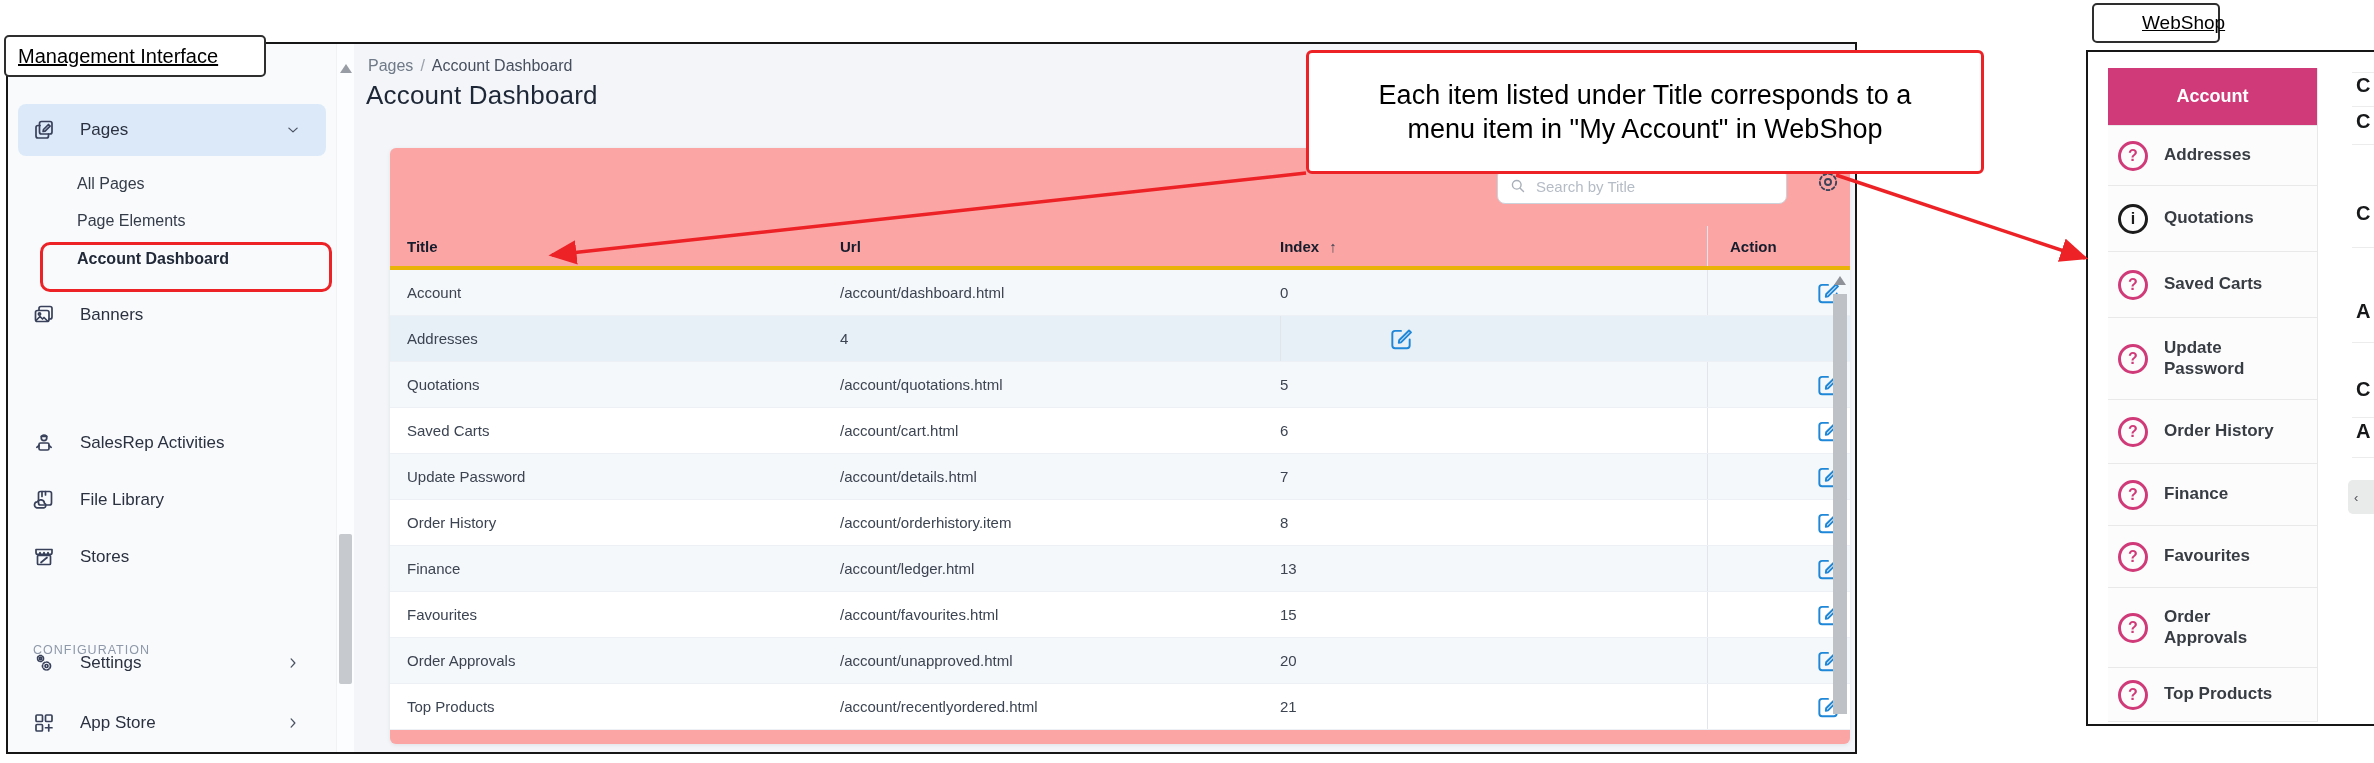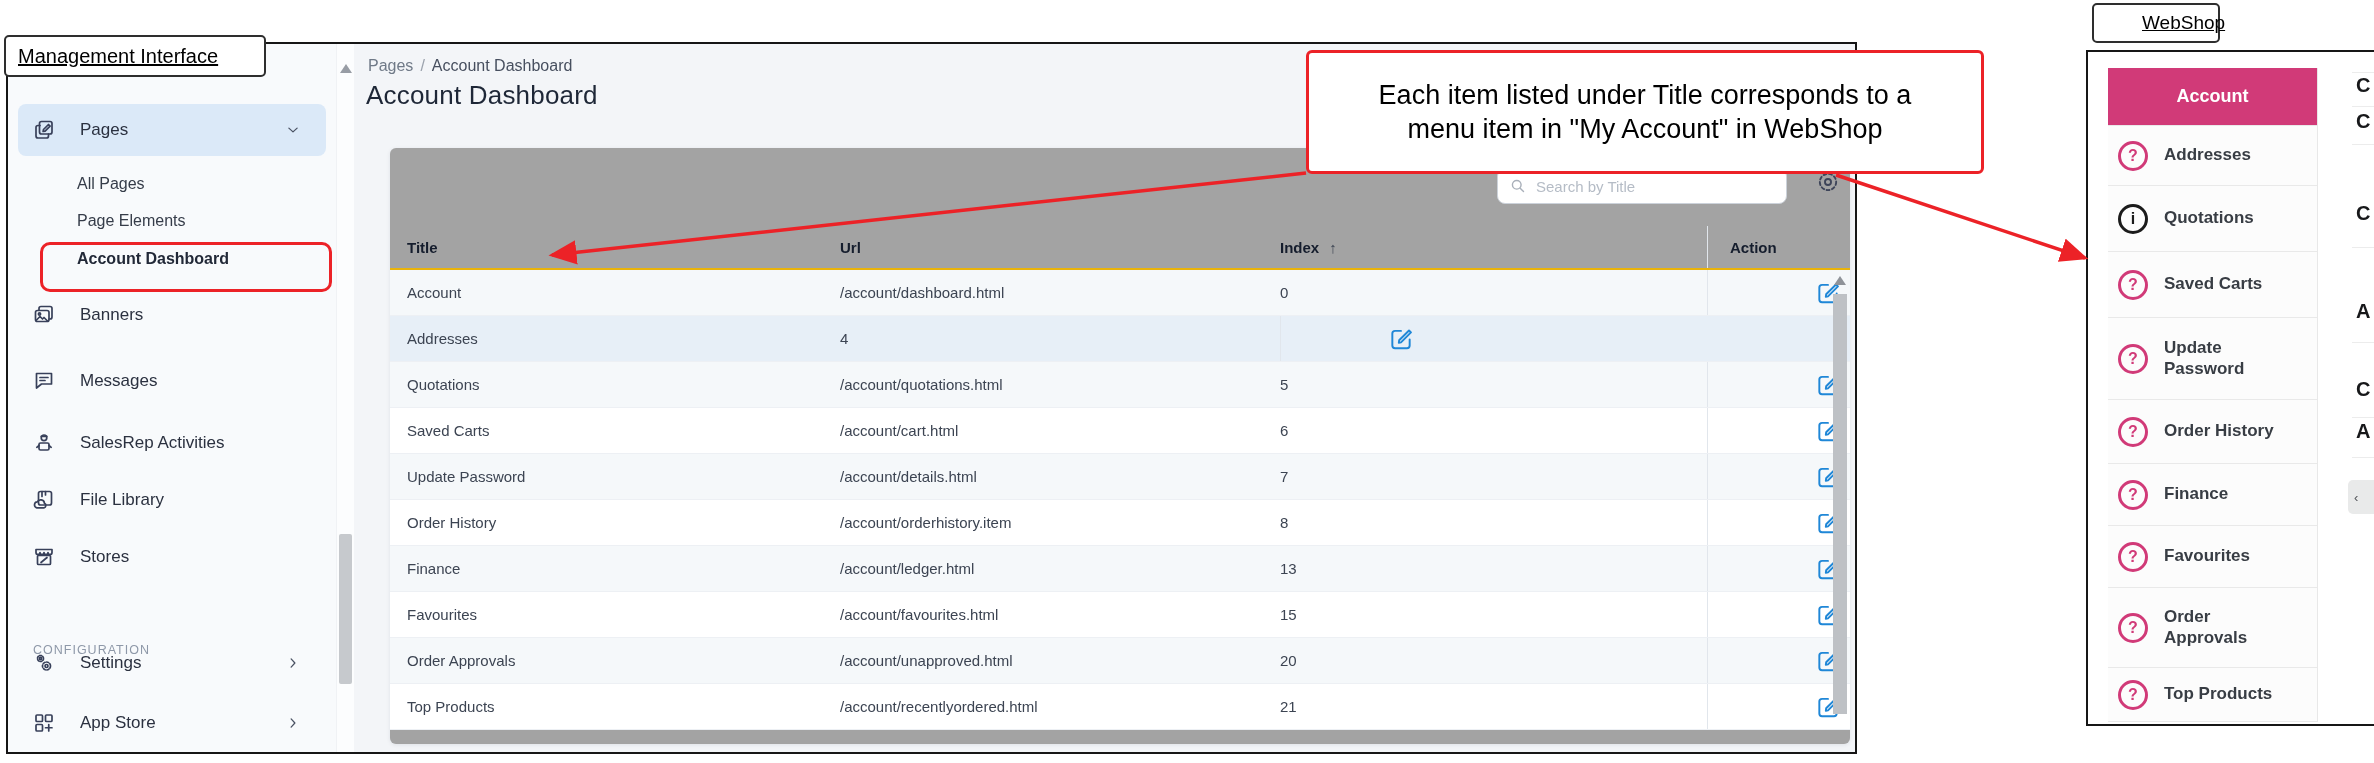--- a/index.html
+++ b/index.html
@@ -27,31 +27,31 @@
   #side-thumb { position:absolute; left:2px; top:490px; width:13px; height:150px; background:#c6c9cd; border-radius:2px; }
 
   
   #content { position:absolute; left:346px; top:0; right:0; bottom:0; background:#f3f5f8; }
   #crumb { position:absolute; left:14px; top:13px; font-size:16px; }
   #crumb .c1 { color:#6f7987; }
   #crumb .csep { color:#9aa1ac; margin:0 7px; }
   #crumb .c2 { color:#474f5f; }
   #page-title { position:absolute; left:12px; top:36px; font-size:26px; font-weight:500; color:#1e2737; letter-spacing:.2px; }
 
-  #card { position:absolute; left:36px; top:104px; width:1460px; height:596px; background:#a3a3a3; border-radius:6px; box-shadow:0 1px 4px rgba(20,30,50,.09); }
+  #card { position:absolute; left:36px; top:104px; width:1460px; height:596px; background:#fca5a5; border-radius:6px; box-shadow:0 1px 4px rgba(20,30,50,.09); }
 
   #searchbox { position:absolute; left:1107px; top:20px; width:290px; height:36px; border:1px solid #ccd2da; border-radius:8px; background:#fff; display:flex; align-items:center; padding:0 10px; gap:8px; }
   #searchbox input { border:0; outline:0; flex:1; font-size:15px; font-family:"Liberation Sans",sans-serif; color:#333; background:transparent; }
   #searchbox input::placeholder { color:#b5bcc6; }
   #gear-btn { position:absolute; left:1424px; top:20px; width:28px; height:28px; cursor:pointer; }
 
   
   #tbl { position:absolute; left:0; top:78px; width:1460px; }
   .trow, #thead { display:grid; grid-template-columns:450px 440px 427px 1fr; align-items:center; }
-  #thead { height:44px; border-bottom:2px solid #eab308; font-weight:700; font-size:15px; color:#151d2d; }
+  #thead { height:44px; border-bottom:4px solid #eab308; font-weight:700; font-size:15px; color:#151d2d; }
   #thead .hc1 { padding-left:17px; }
   .acell { height:100%; display:flex; align-items:center; border-left:1px solid #e1e6ec; padding-left:22px; }
   .trow { height:46px; font-size:15px; color:#3c4452; border-bottom:1px solid #edf0f4; }
   .trow .c1 { padding-left:17px; }
   .bg-a { background:#f5f8fa; }
   .bg-b { background:#ffffff; }
   .bg-hl { background:#e7eff7; }
   .sort-arrow { margin-left:10px; color:#3f4654; font-weight:400; }
   .edit-btn { margin-left:85px; width:26px; height:26px; cursor:pointer; }
   .edit-btn svg { stroke:#1f87d7; stroke-width:1.8; fill:none; stroke-linecap:round; stroke-linejoin:round; }
@@ -118,30 +118,20 @@
         <svg class="ic" viewBox="0 0 24 24" width="24" height="24">
             <path d="M7 7V5.5a2 2 0 0 1 2-2h9a2 2 0 0 1 2 2V14a2 2 0 0 1-2 2h-1"></path>
             <rect x="3.5" y="7.5" width="13.5" height="11" rx="2"></rect>
             <circle cx="7.5" cy="11" r="1.1"></circle>
             <path d="M4.5 17l3.5-3.5 2.5 2.5 1.5-1.5 3.5 3.5"></path>
           </svg>
       </span>
       <span class="nlabel">Banners</span>
     </div>
 
-    <div class="nav-item" style="top:313px;">
-      <span class="nicon">
-        <svg class="ic" viewBox="0 0 24 24" width="24" height="24">
-            <path d="M4.5 4.5h15V15h-10l-5 4z"></path>
-            <path d="M8 8.5h8"></path>
-            <path d="M8 11.5h5"></path>
-          </svg>
-      </span>
-      <span class="nlabel">Messages</span>
-    </div>
 
     <div class="nav-item" style="top:375px;">
       <span class="nicon">
         <svg class="ic" viewBox="0 0 24 24" width="24" height="24">
             <circle cx="12" cy="6.8" r="2.8"></circle>
             <path d="M9.2 5.3h5.6"></path>
             <rect x="7" y="12" width="10" height="7" rx="1.5"></rect>
             <path d="M7 14.5l-2.2 1.8M17 14.5l2.2 1.8"></path>
           </svg>
       </span>

